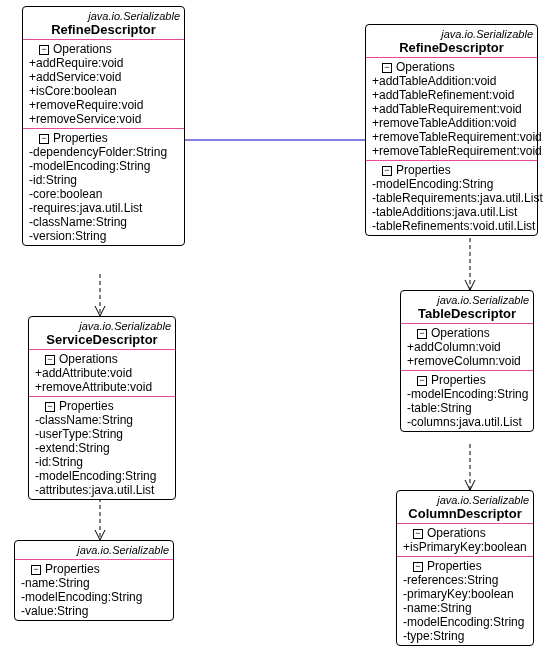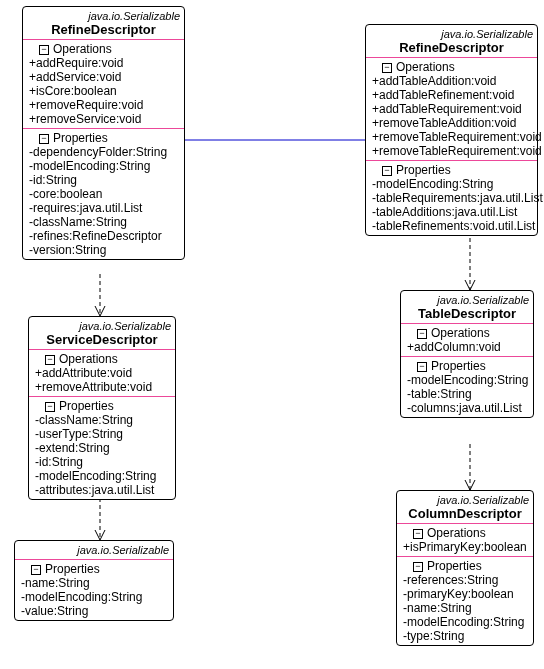--- a/index.html
+++ b/index.html
@@ -94,21 +94,20 @@
     <div class="member">+removeService:void</div>
   </div>
   <div class="compartment">
     <div class="section-header"><span class="toggle">−</span><span>Properties</span></div>
     <div class="member">-dependencyFolder:String</div>
     <div class="member">-modelEncoding:String</div>
     <div class="member">-id:String</div>
     <div class="member">-core:boolean</div>
     <div class="member">-requires:java.util.List</div>
     <div class="member">-className:String</div>
-    <div class="member">-refines:RefineDescriptor</div>
     <div class="member">-version:String</div>
   </div>
 </div>
 
 <div class="uml-class" style="left:365px; top:24px; width:173px;">
   <div class="compartment">
     <div class="stereo">java.io.Serializable</div>
     <div class="classname">RefineDescriptor</div>
   </div>
   <div class="compartment">
@@ -163,20 +162,21 @@
 </div>
 
 <div class="uml-class" style="left:400px; top:290px; width:134px;">
   <div class="compartment">
     <div class="stereo">java.io.Serializable</div>
     <div class="classname">TableDescriptor</div>
   </div>
   <div class="compartment">
     <div class="section-header"><span class="toggle">−</span><span>Operations</span></div>
     <div class="member">+addColumn:void</div>
+    <div class="member">+removeColumn:void</div>
   </div>
   <div class="compartment">
     <div class="section-header"><span class="toggle">−</span><span>Properties</span></div>
     <div class="member">-modelEncoding:String</div>
     <div class="member">-table:String</div>
     <div class="member">-columns:java.util.List</div>
   </div>
 </div>
 
 <div class="uml-class" style="left:396px; top:490px; width:138px;">

